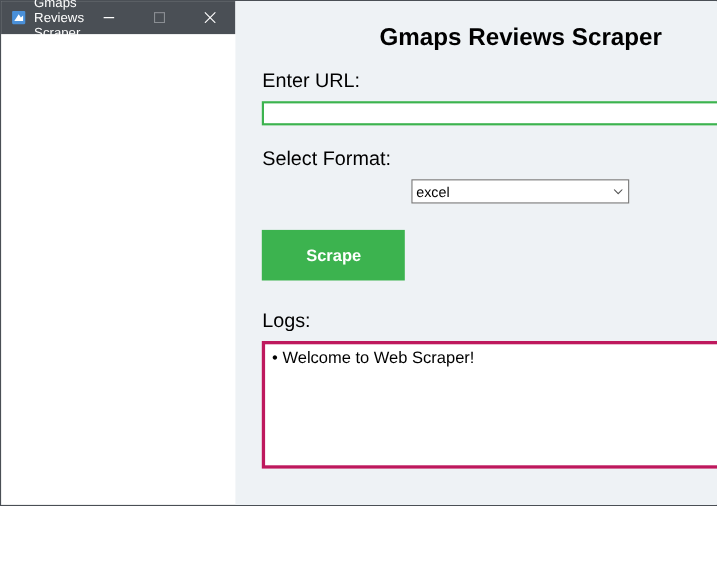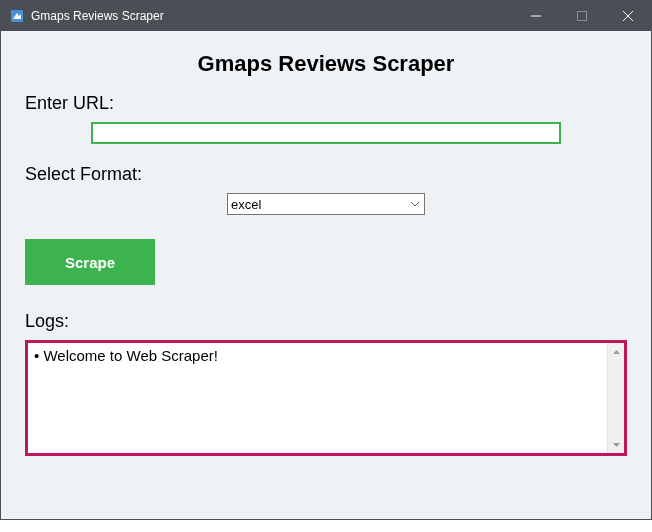--- a/index.html
+++ b/index.html
@@ -9,24 +9,24 @@
     }
     body {
       font-family: "Segoe UI", Tahoma, sans-serif;
       background: #ffffff;
       width: 652px;
       height: 532px;
       overflow: hidden;
     }
     .window {
       width: 652px;
-      height: 520px;
+      height: 460px;
       border: 1px solid #4a4f55;
       display: flex;
-      flex-direction: column;
+      flex-direction: row;
     }
     .titlebar {
       background: #4a4f55;
       color: #ffffff;
       height: 30px;
       display: flex;
       align-items: center;
       padding-left: 8px;
       font-size: 12px;
     }

